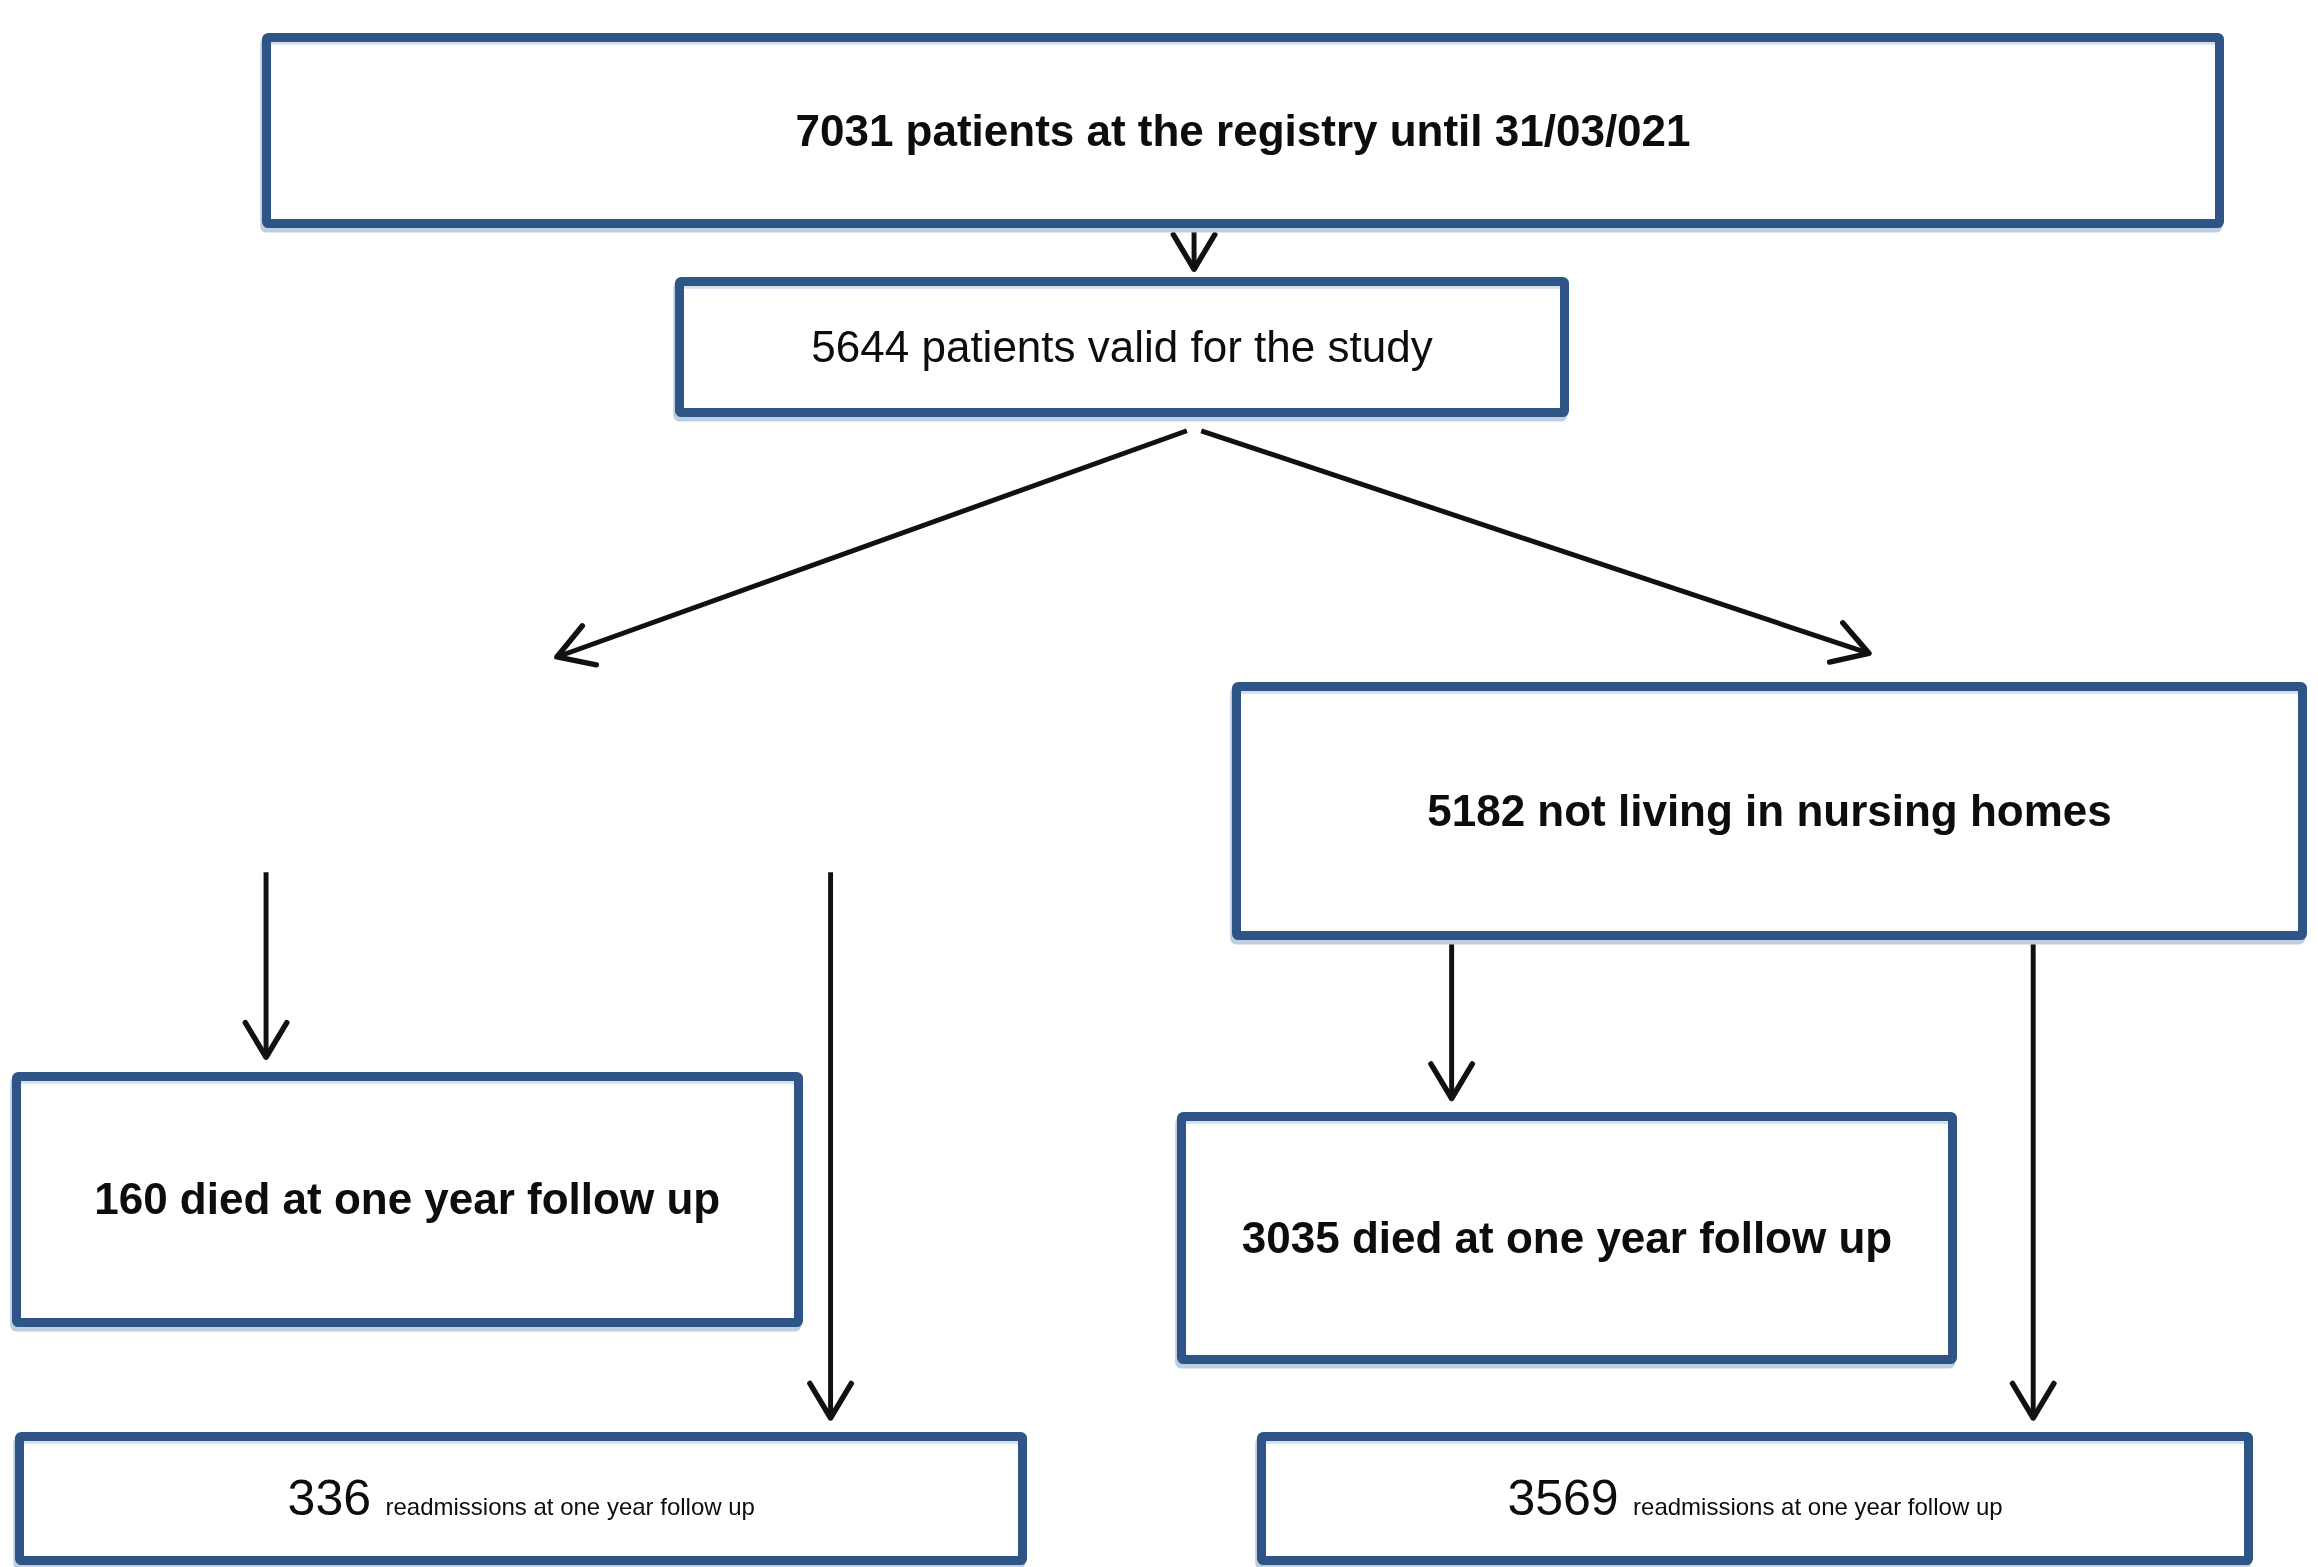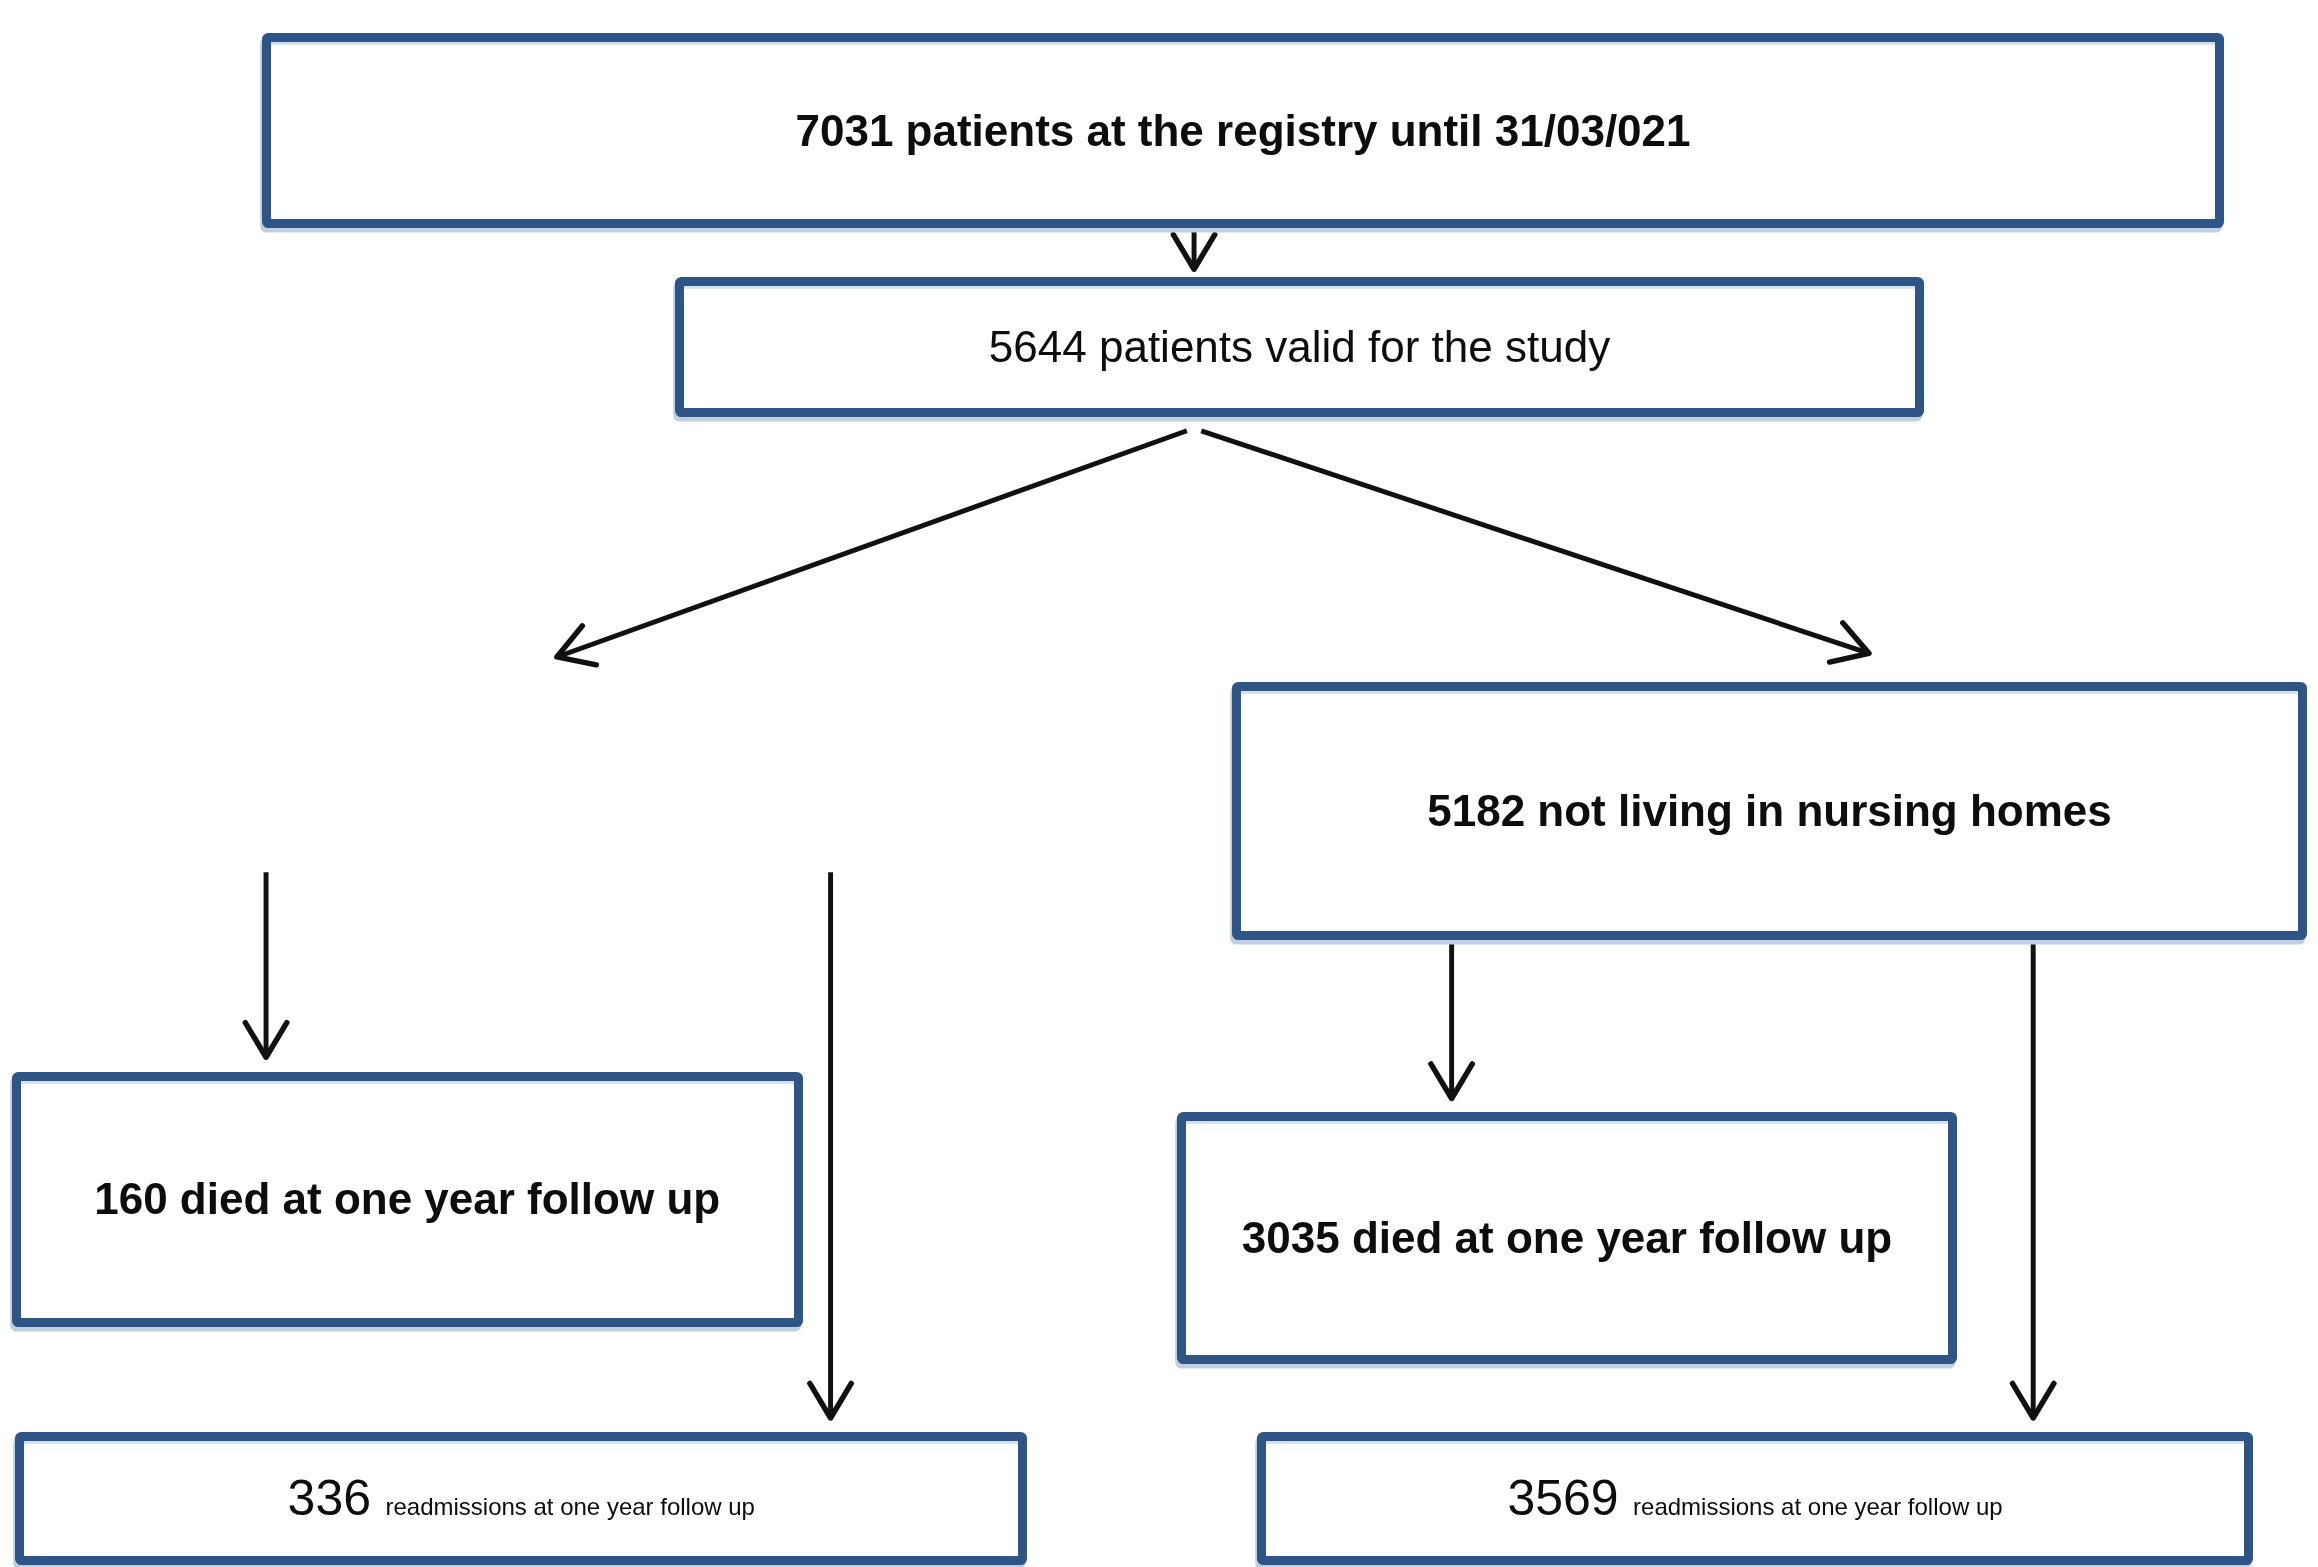--- a/index.html
+++ b/index.html
@@ -56,21 +56,21 @@
     <line x1="296" y1="972" x2="296" y2="1178" marker-end="url(#vhead)"></line>
     <line x1="925" y1="972" x2="925" y2="1580" marker-end="url(#vhead)"></line>
     <line x1="1617" y1="1000" x2="1617" y2="1224" marker-end="url(#vhead)"></line>
     <line x1="2265" y1="1000" x2="2265" y2="1580" marker-end="url(#vhead)"></line>
   </svg>
 
   <div class="flow-box bold" style="left:262px; top:22.4px; width:1962px; height:195px;margin-top:11px;">
     <span class="box-label">7031 patients at the registry until 31/03/021</span>
   </div>
 
-  <div class="flow-box" style="left:675px; top:277px; width:1249px; height:140px;">
+  <div class="flow-box" style="left:675px; top:277px; width:894px; height:140px;">
     <span class="box-label">5644 patients valid for the study</span>
   </div>
 
 
   <div class="flow-box bold" style="left:1232px; top:682px; width:1075px; height:258px;">
     <span class="box-label">5182 not living in nursing homes</span>
   </div>
 
   <div class="flow-box bold" style="left:11.7px; top:1072px; width:791px; height:255px;">
     <span class="box-label">160 died at one year follow up</span>

